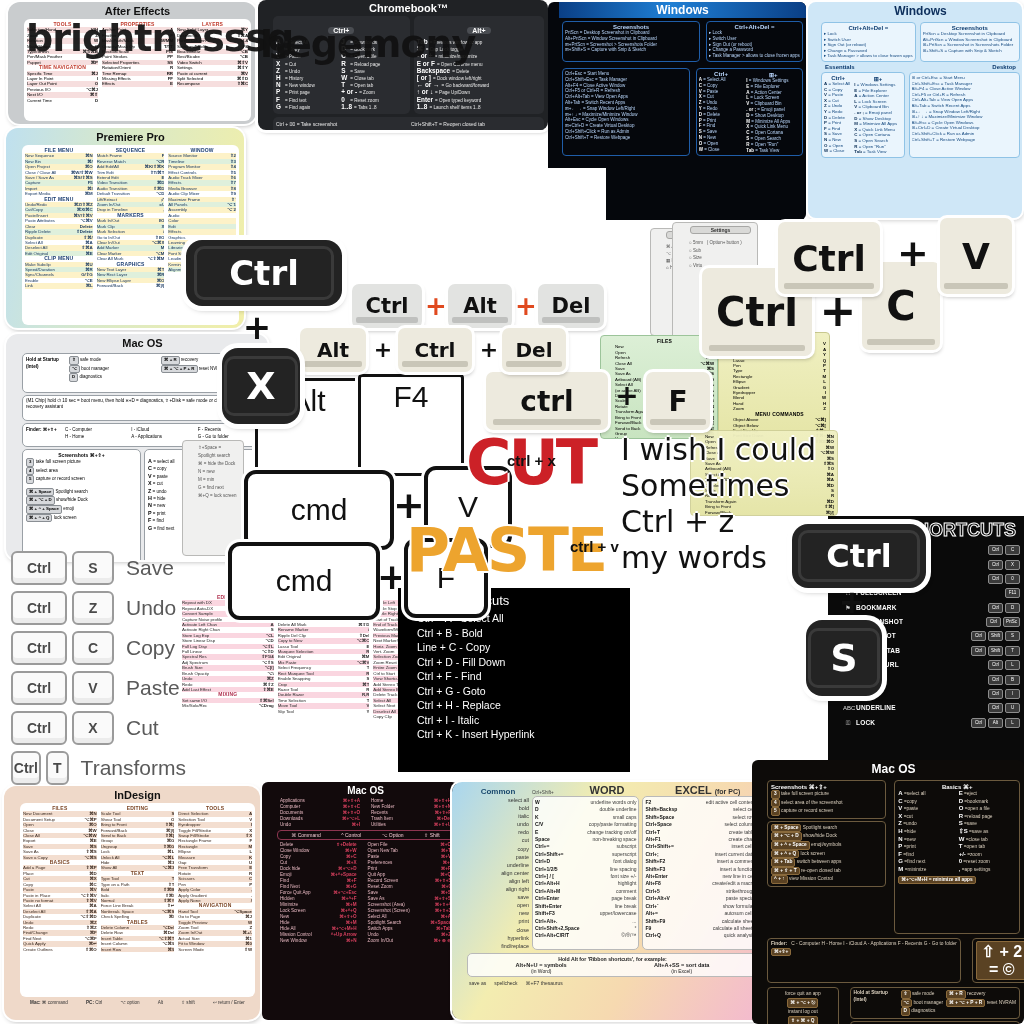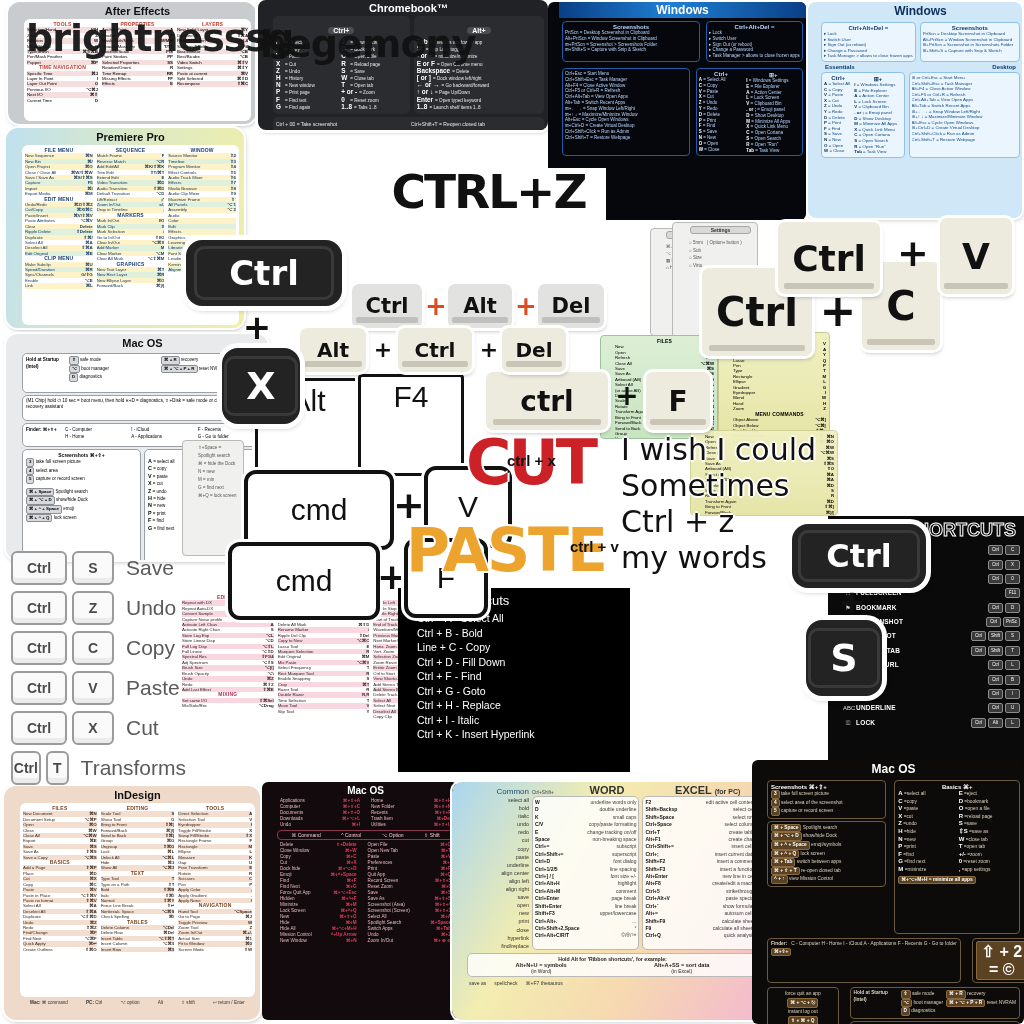--- a/index.html
+++ b/index.html
@@ -2212,21 +2212,21 @@
           <div class="ln">
             <span>Zoom In/Out</span>
             <span class="c">⌘+ ⊕ ⊖</span>
           </div>
         </div>
     </div>
   </div>
 
   <div class="card" id="wex">
     <div style="display:flex;align-items:flex-end;padding:2px 4px 0;">
-      <div style="width:62px;text-align:right;font-weight:normal;font-size:8px;color:#1b4a6e">Common</div>
+      <div style="width:62px;text-align:center;font-weight:bold;font-size:8px;color:#1b4a6e">Common</div>
       <div style="font-size:4.6px;padding:0 3px 1px;color:#444">Ctrl+Shift+</div>
       <div class="hh" style="flex:1">WORD</div>
       <div class="hh" style="flex:1">
         <span>EXCEL</span>
         <span style="font-size:7px">(for PC)</span>
       </div>
     </div>
     <div style="display:flex;gap:3px;padding:0 4px;">
       <div style="width:62px;text-align:right;font-size:5.4px;line-height:8.1px;color:#333">
           <div>select all</div>
@@ -2585,21 +2585,20 @@
   <div class="keycap" style="left:486px;top:372px;width:122px;height:58px;font-size:28px;">
       <span>ctrl</span>
     </div>
   <div class="plus" style="left:614px;top:382px;width:26px;height:26px;font-size:28px;">+</div>
   <div class="keycap" style="left:646px;top:372px;width:64px;height:58px;font-size:28px;">
       <span>F</span>
     </div>
 
   <div class="card" id="ctrlz">
     <div class="w"></div>
-    <div class="big">CTRL+Z</div>
   </div>
 
   <div class="keycap grey" style="left:352px;top:284px;width:70px;height:44px;font-size:21px;">
       <span>Ctrl</span>
     </div>
   <div class="plus red" style="left:424px;top:292px;width:24px;height:28px;font-size:26px;">+</div>
   <div class="keycap grey" style="left:448px;top:284px;width:64px;height:44px;font-size:21px;">
       <span>Alt</span>
     </div>
   <div class="plus red" style="left:514px;top:292px;width:24px;height:28px;font-size:26px;">+</div>

